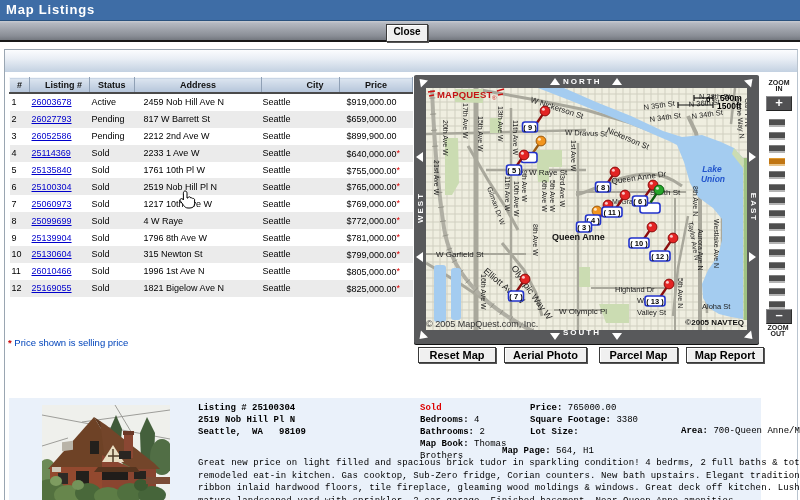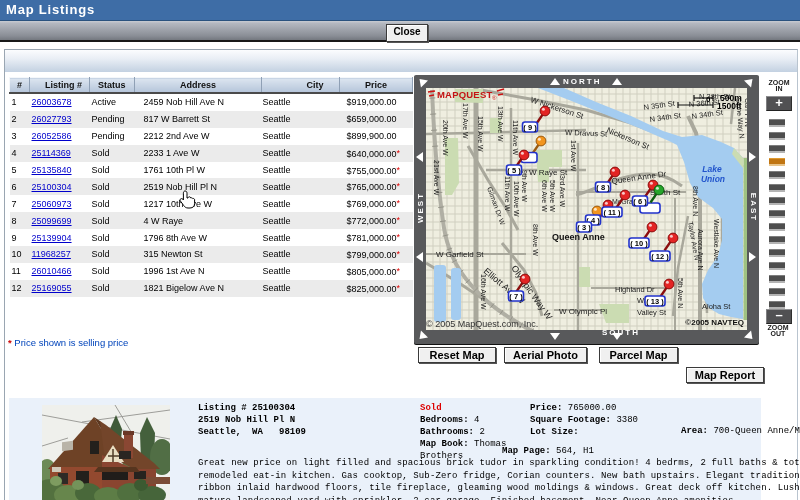--- a/index.html
+++ b/index.html
@@ -147,21 +147,21 @@
 <tr>
         <td class="cnum">9</td>
         <td class="pl2"><a href="#">25139904</a></td>
         <td class="pl5">Sold</td>
         <td class="pl9">1796 8th Ave W</td>
         <td class="pl1">Seattle</td>
         <td class="pr">$781,000.00<span class="ast">*</span></td>
       </tr>
 <tr class="e">
         <td class="cnum">10</td>
-        <td class="pl2"><a href="#">11968257</a></td>
+        <td class="pl2"><a href="#">25130604</a></td>
         <td class="pl5">Sold</td>
         <td class="pl9">315 Newton St</td>
         <td class="pl1">Seattle</td>
         <td class="pr">$799,000.00<span class="ast">*</span></td>
       </tr>
 <tr>
         <td class="cnum">11</td>
         <td class="pl2"><a href="#">26010466</a></td>
         <td class="pl5">Sold</td>
         <td class="pl9">1996 1st Ave N</td>
@@ -176,21 +176,21 @@
         <td class="pl1">Seattle</td>
         <td class="pr">$825,000.00<span class="ast">*</span></td>
       </tr>
 </tbody>
   </table>
 
 <div class="abs" id="note"><b>*</b> Price shown is selling price</div>
 
 <div class="abs" id="mapf"></div>
 <div class="dir" style="left:563px;top:77px;">NORTH</div>
-<div class="dir" style="left:563px;top:328px;margin-left:39px;">SOUTH</div>
+<div class="dir" style="left:563px;top:328px;">SOUTH</div>
 <div class="dir" style="left:400px;top:203px;transform:rotate(-90deg);transform-origin:center;width:40px;text-align:center;">WEST</div>
 <div class="dir" style="left:733px;top:203px;transform:rotate(90deg);transform-origin:center;width:40px;text-align:center;">EAST</div>
 <div class="tri" style="left:550px;top:78px;border-left:5px solid transparent;border-right:5px solid transparent;border-bottom:7px solid #fff;"></div>
 <div class="tri" style="left:612px;top:78px;border-left:5px solid transparent;border-right:5px solid transparent;border-bottom:7px solid #fff;"></div>
 <div class="tri" style="left:417px;top:78px;border-left:5px solid transparent;border-right:5px solid transparent;border-bottom:7px solid #fff;transform:rotate(-45deg);"></div>
 <div class="tri" style="left:745px;top:78px;border-left:5px solid transparent;border-right:5px solid transparent;border-bottom:7px solid #fff;transform:rotate(45deg);"></div>
 <div class="tri" style="left:550px;top:333px;border-left:5px solid transparent;border-right:5px solid transparent;border-top:7px solid #fff;"></div>
 <div class="tri" style="left:612px;top:333px;border-left:5px solid transparent;border-right:5px solid transparent;border-top:7px solid #fff;"></div>
 <div class="tri" style="left:417px;top:333px;border-left:5px solid transparent;border-right:5px solid transparent;border-top:7px solid #fff;transform:rotate(45deg);"></div>
 <div class="tri" style="left:745px;top:333px;border-left:5px solid transparent;border-right:5px solid transparent;border-top:7px solid #fff;transform:rotate(-45deg);"></div>
@@ -535,21 +535,21 @@
 <div class="zbar" style="top:288px;"></div>
 <div class="zbar" style="top:301px;"></div>
 <div class="zlbl" style="left:765px;top:80px;">ZOOM<br>IN</div>
 <div class="zbtn abs" style="left:766px;top:96px;font-size:13px;line-height:11px;font-weight:bold;">+</div>
 <div class="zbtn abs" style="left:766px;top:309px;font-size:13px;line-height:9px;font-weight:bold;">–</div>
 <div class="zlbl" style="left:764px;top:325px;">ZOOM<br>OUT</div>
 
 <div class="mbtn" style="left:418px;width:76px;">Reset Map</div>
 <div class="mbtn" style="left:504px;width:81px;">Aerial Photo</div>
 <div class="mbtn" style="left:599px;width:77px;">Parcel Map</div>
-<div class="mbtn" style="left:686px;width:76px;margin-top:20px;">Map Report</div>
+<div class="mbtn" style="left:686px;width:76px;">Map Report</div>
 
 <div class="abs" id="detail"></div>
 
 <svg class="abs" id="photo" width="128" height="95" viewBox="0 0 128 95">
 <rect width="128" height="95" fill="#eff0ec"></rect>
 <g stroke="#9d9d99" stroke-width="1" fill="none">
 <line x1="0" y1="10" x2="128" y2="34"></line>
 <line x1="40" y1="17" x2="128" y2="5"></line>
 <line x1="73" y1="0" x2="91" y2="30"></line>
 <line x1="0" y1="41" x2="26" y2="33"></line>

